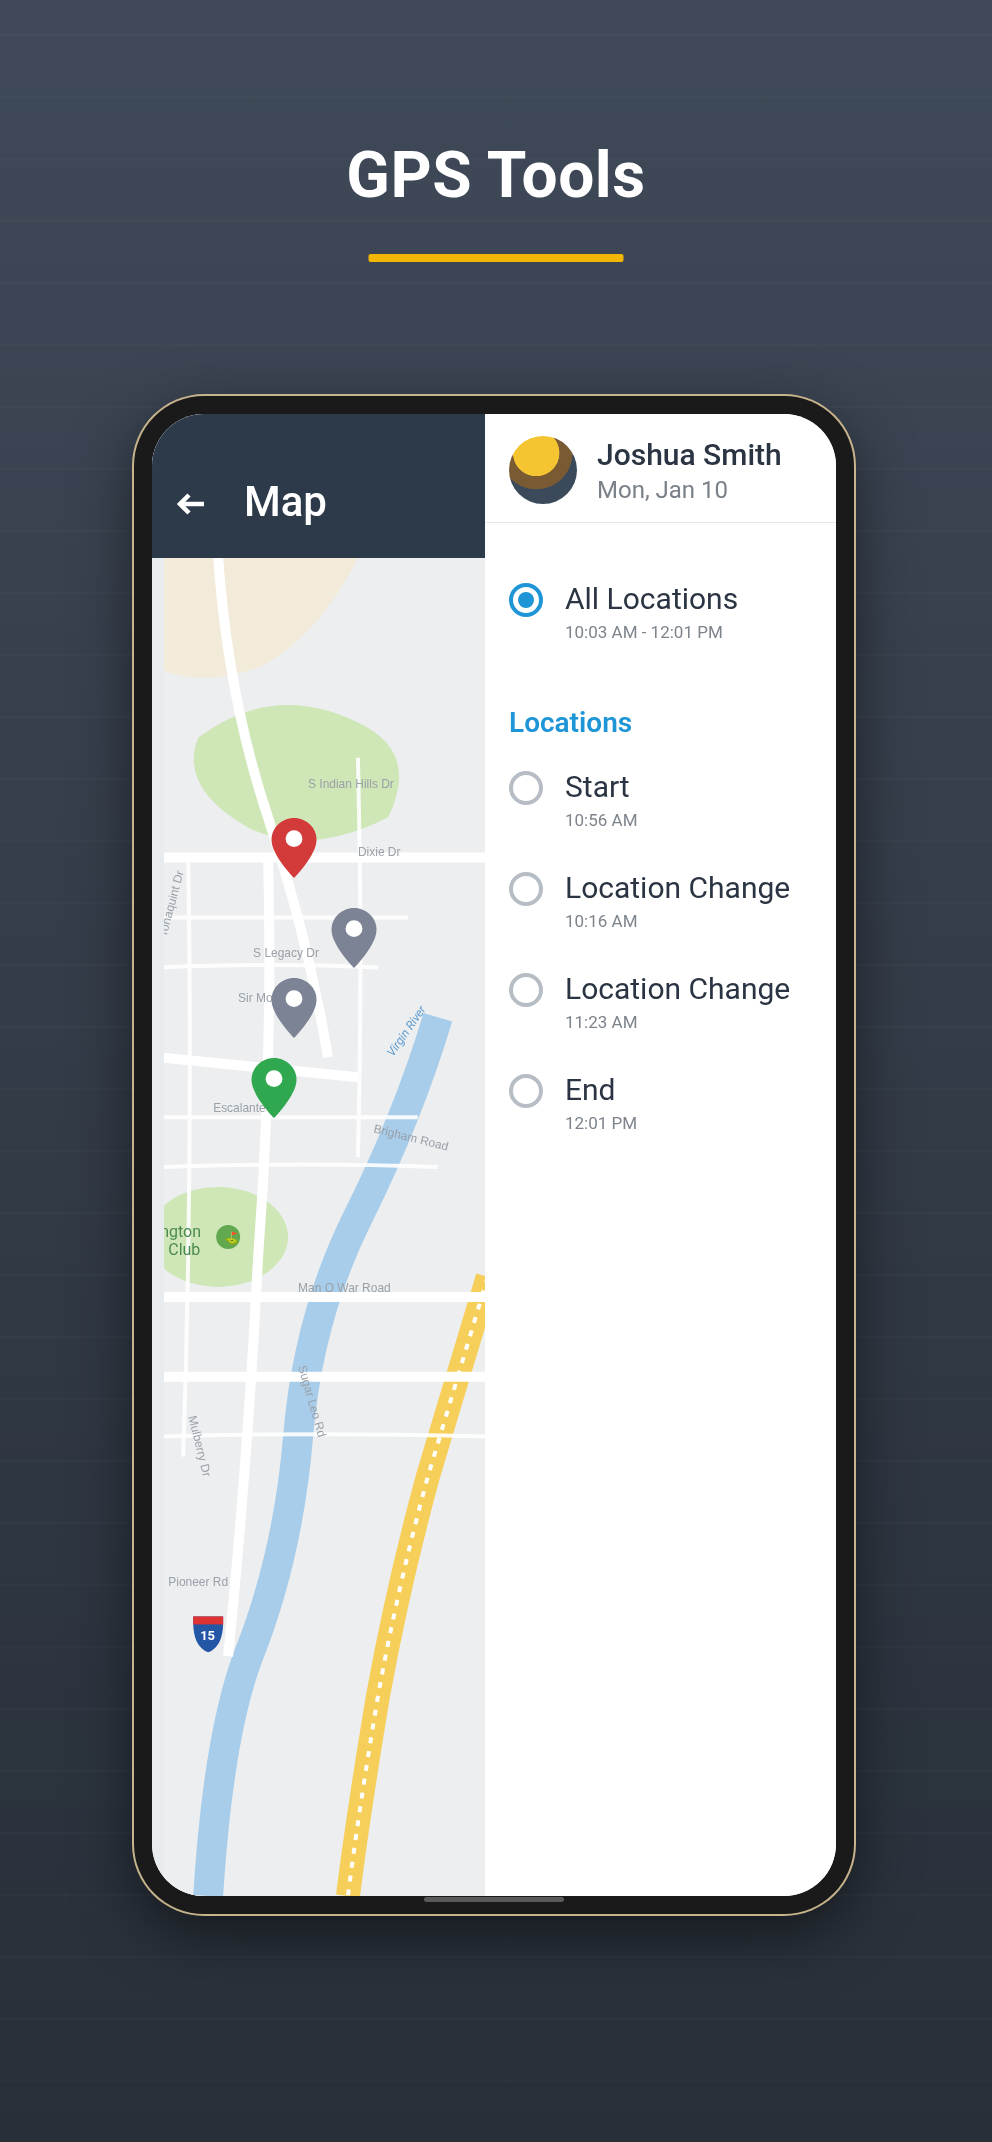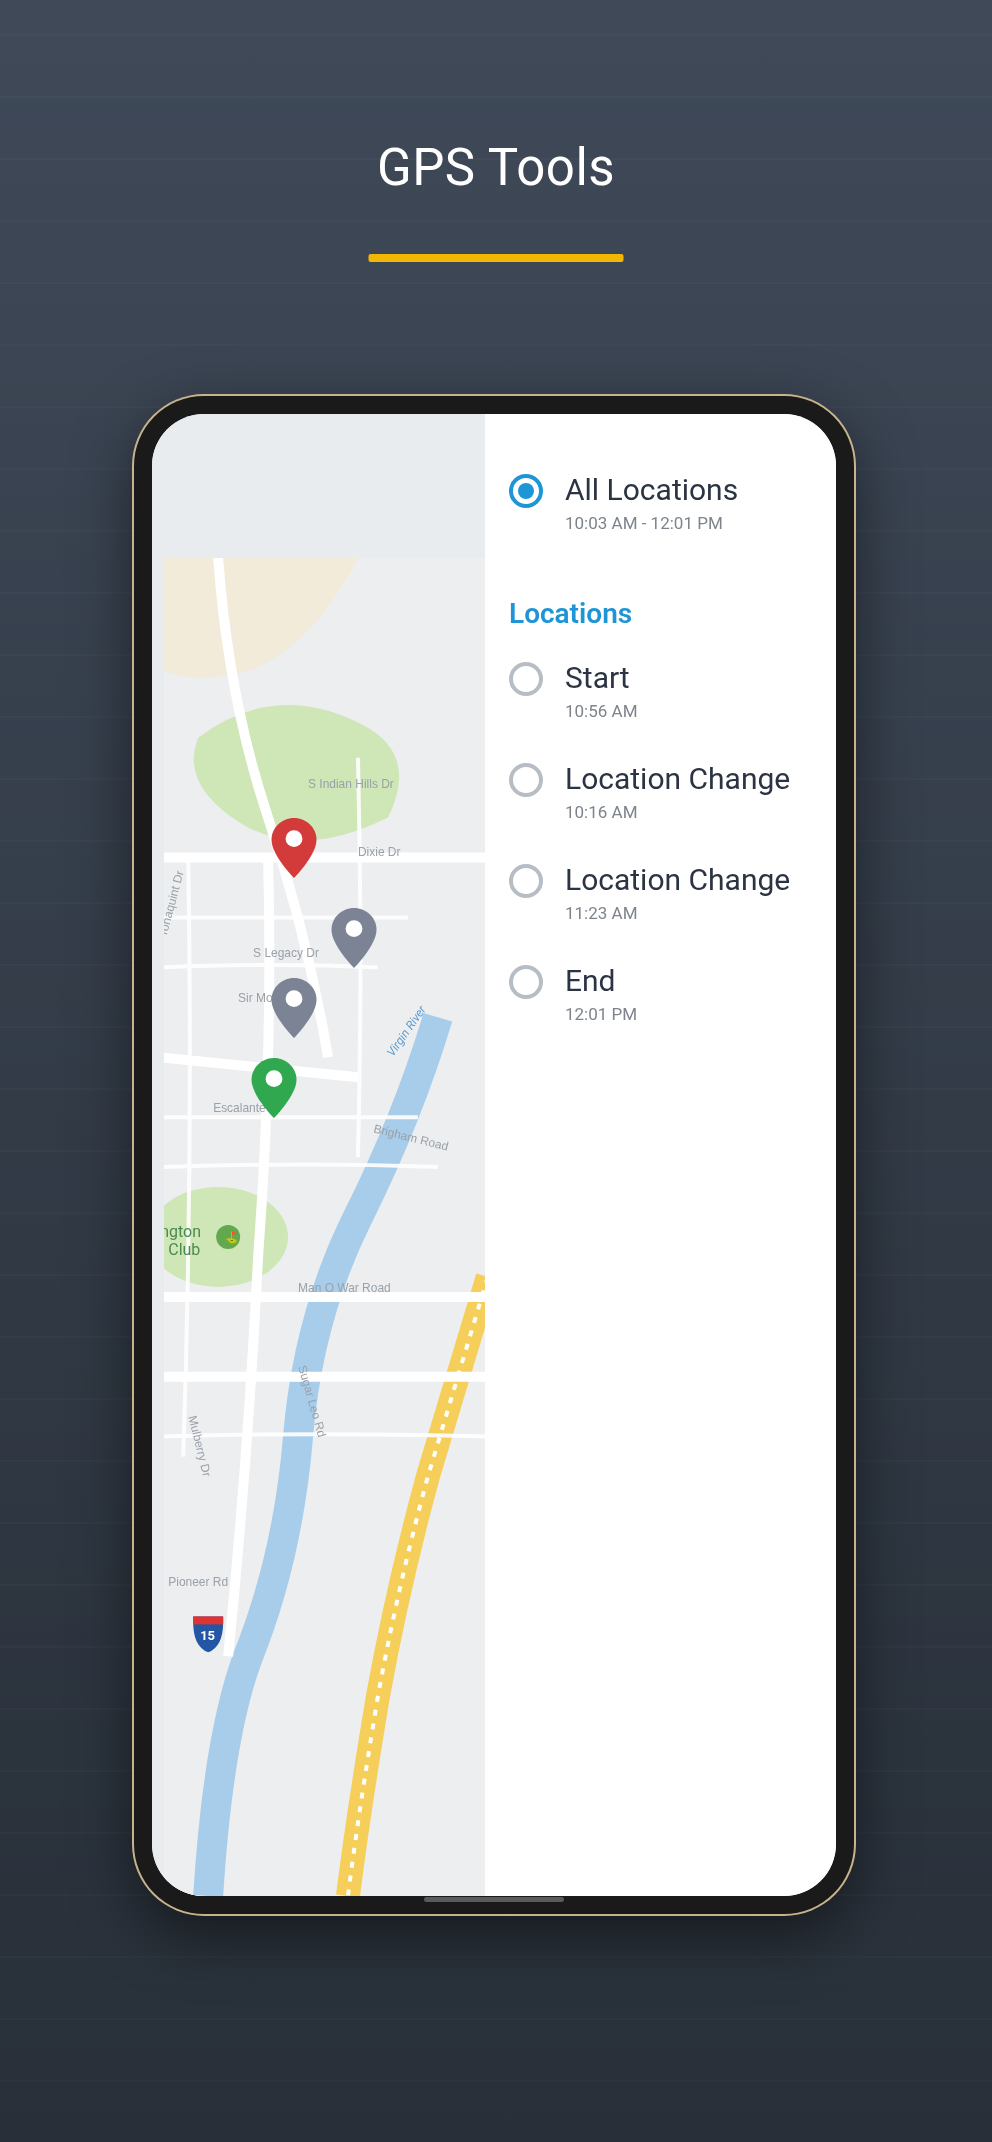--- a/index.html
+++ b/index.html
@@ -22,22 +22,22 @@
       repeating-linear-gradient(0deg, rgba(0,0,0,0) 0 60px, rgba(255,255,255,0.02) 60px 62px),
       linear-gradient(180deg, rgba(0,0,0,0.15), rgba(0,0,0,0.35));
   }
 
   .page-title {
     position: absolute;
     top: 138px;
     left: 0; right: 0;
     text-align: center;
     color: #ffffff;
-    font-size: 51px;
-    font-weight: 400;
+    font-size: 64px;
+    font-weight: 700;
     letter-spacing: 0.5px;
   }
   .page-underline {
     position: absolute;
     top: 254px;
     left: 50%;
     transform: translateX(-50%);
     width: 255px;
     height: 8px;
     background: #f2b705;
@@ -185,20 +185,28 @@
 
 <div class="bg"></div>
 
 <div class="page-title">GPS Tools</div>
 <div class="page-underline"></div>
 
 <div class="phone-frame">
   <div class="phone-screen">
 
     <div class="map-panel">
+      <div class="map-header">
+        <div class="back-arrow">
+          <svg viewBox="0 0 24 24">
+            <path d="M20 12H4M10 6l-6 6 6 6"></path>
+          </svg>
+        </div>
+        <div class="map-title">Map</div>
+      </div>
 
       <div class="map-body">
         <svg viewBox="0 0 333 1340" preserveAspectRatio="xMidYMin slice">
 
           <rect width="333" height="1340" fill="#eceef0"></rect>
 
           <path d="M40 180 Q120 120 210 170 Q260 200 230 260 Q150 300 90 270 Q20 230 40 180Z" fill="#cfe6b6"></path>
           <ellipse cx="60" cy="680" rx="70" ry="50" fill="#cfe6b6"></ellipse>
 
           <path d="M0 0 H200 Q160 80 100 110 Q40 130 0 110 Z" fill="#f3ebda"></path>
@@ -275,20 +283,27 @@
         <div class="pin pin-green">
           <svg viewBox="0 0 24 32">
               <path fill="#2fa84f" d="M12 0C5.4 0 0 5.2 0 11.6 0 20 12 32 12 32s12-12 12-20.4C24 5.2 18.6 0 12 0z"></path>
               <circle cx="12" cy="11" r="4.5" fill="#fff"></circle>
             </svg>
         </div>
       </div>
     </div>
 
     <div class="detail-panel">
+      <div class="user-header">
+        <div class="avatar"></div>
+        <div>
+          <div class="user-name">Joshua Smith</div>
+          <div class="user-date">Mon, Jan 10</div>
+        </div>
+      </div>
 
       <div class="panel-body">
 
         <div class="loc-row">
           <div class="radio selected"></div>
           <div>
             <div class="loc-title">All Locations</div>
             <div class="loc-time">10:03 AM - 12:01 PM</div>
           </div>
         </div>

